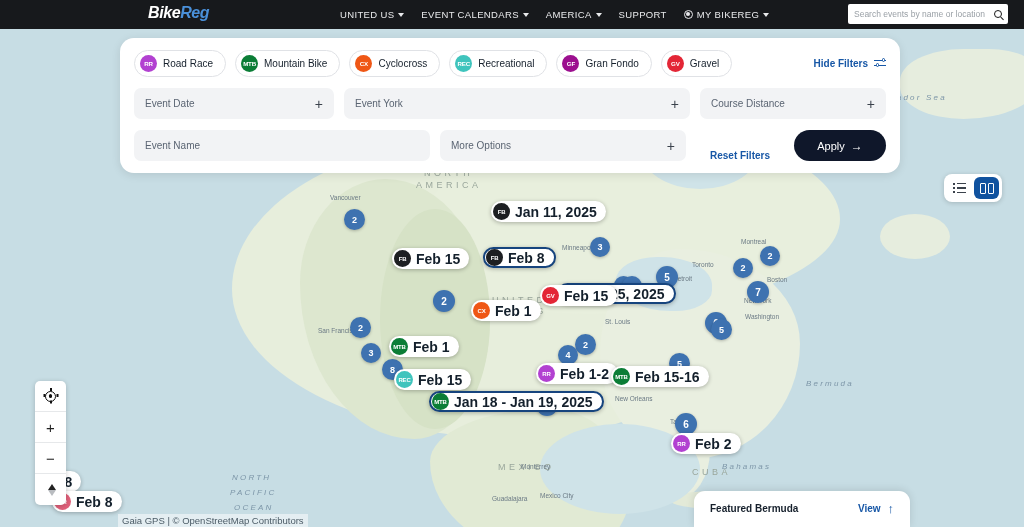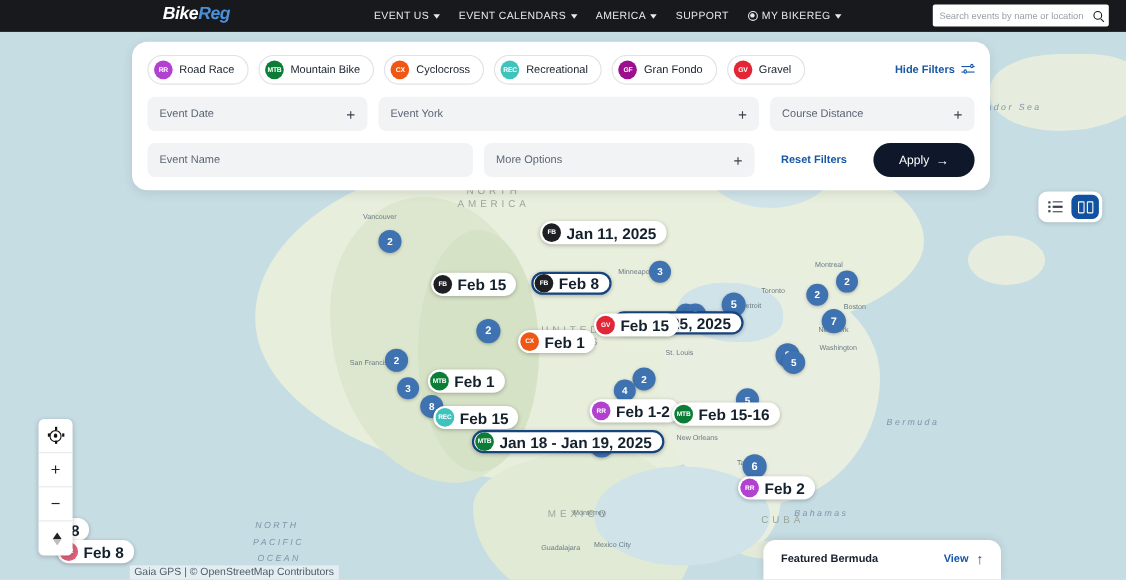--- a/index.html
+++ b/index.html
@@ -127,21 +127,21 @@
     font-size: 10px; color: #5a6472; cursor: pointer;
   }
   .field .plus { margin-left: auto; font-size: 14px; color: #3b424c; line-height: 1; font-weight: 300;}
   .f-date { width: 200px; }
   .f-type { flex: 1; }
   .f-dist { width: 186px; }
   .f-name { width: 296px; }
   .f-more { flex: 1; }
   .reset {
     color: #1757a6; font-size: 10px; font-weight: bold; cursor: pointer;
-    display:flex; align-items:center; padding: 0 14px; white-space:nowrap;
+    display:flex; align-items:flex-end; padding: 0 14px; white-space:nowrap;
   }
   .apply {
     background: #0f172a; color: #fff; border-radius: 17px; height: 31px;
     width: 92px; display: flex; align-items: center; justify-content: center;
     gap: 6px; font-size: 11px; font-weight: normal; cursor: pointer;
   }
   .arrow-r { font-size: 12px; line-height: 1; }
 
   
   .search-area {
@@ -368,21 +368,21 @@
         </div>
       </div>
   </div>
 
   <div class="navbar">
     <div class="logo">
       <span class="w">Bike</span><span class="b">Reg</span>
     </div>
     <div class="nav-links" id="nav-links">
         <div class="nav-item">
-          <span>EVENT US</span>
+          <span>UNITED US</span>
           <span class="caret"></span>
         </div>
         <div class="nav-item">
           <span>EVENT CALENDARS</span>
           <span class="caret"></span>
         </div>
         <div class="nav-item">
           <span>AMERICA</span>
           <span class="caret"></span>
         </div>

